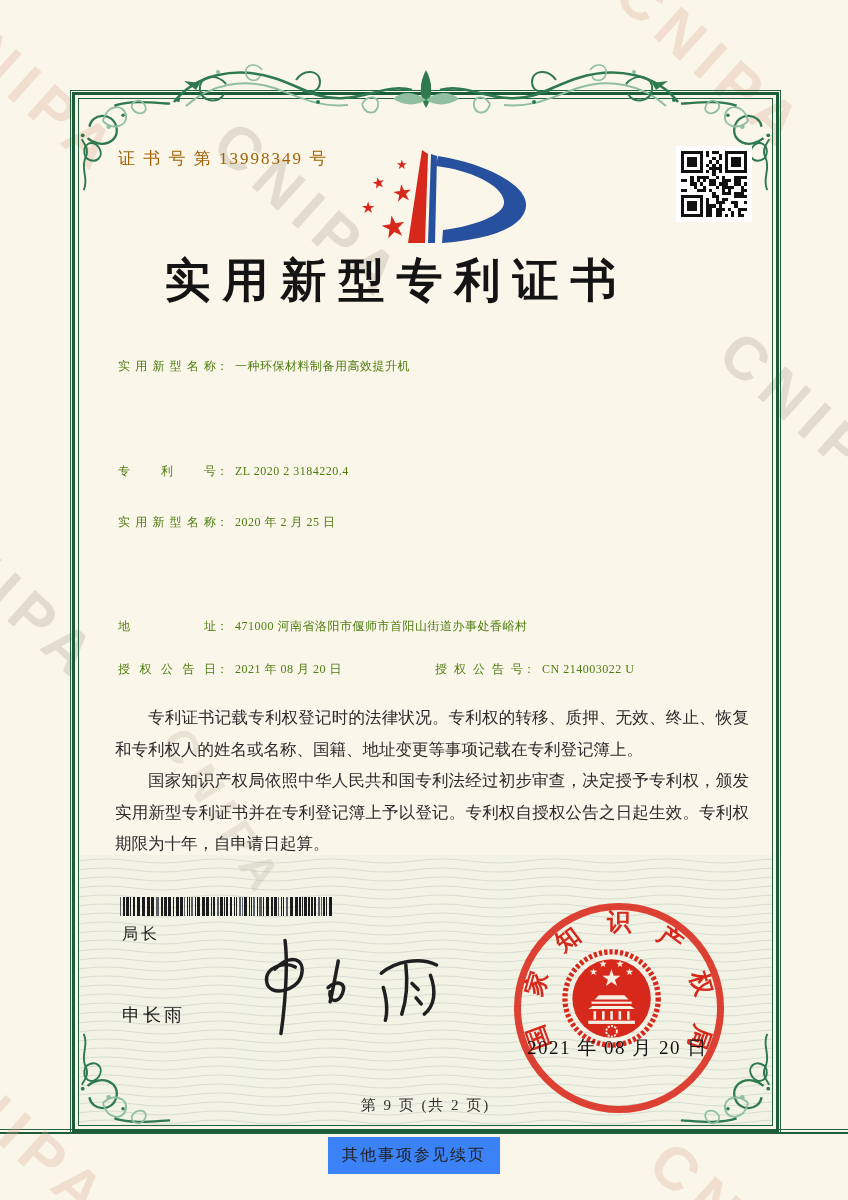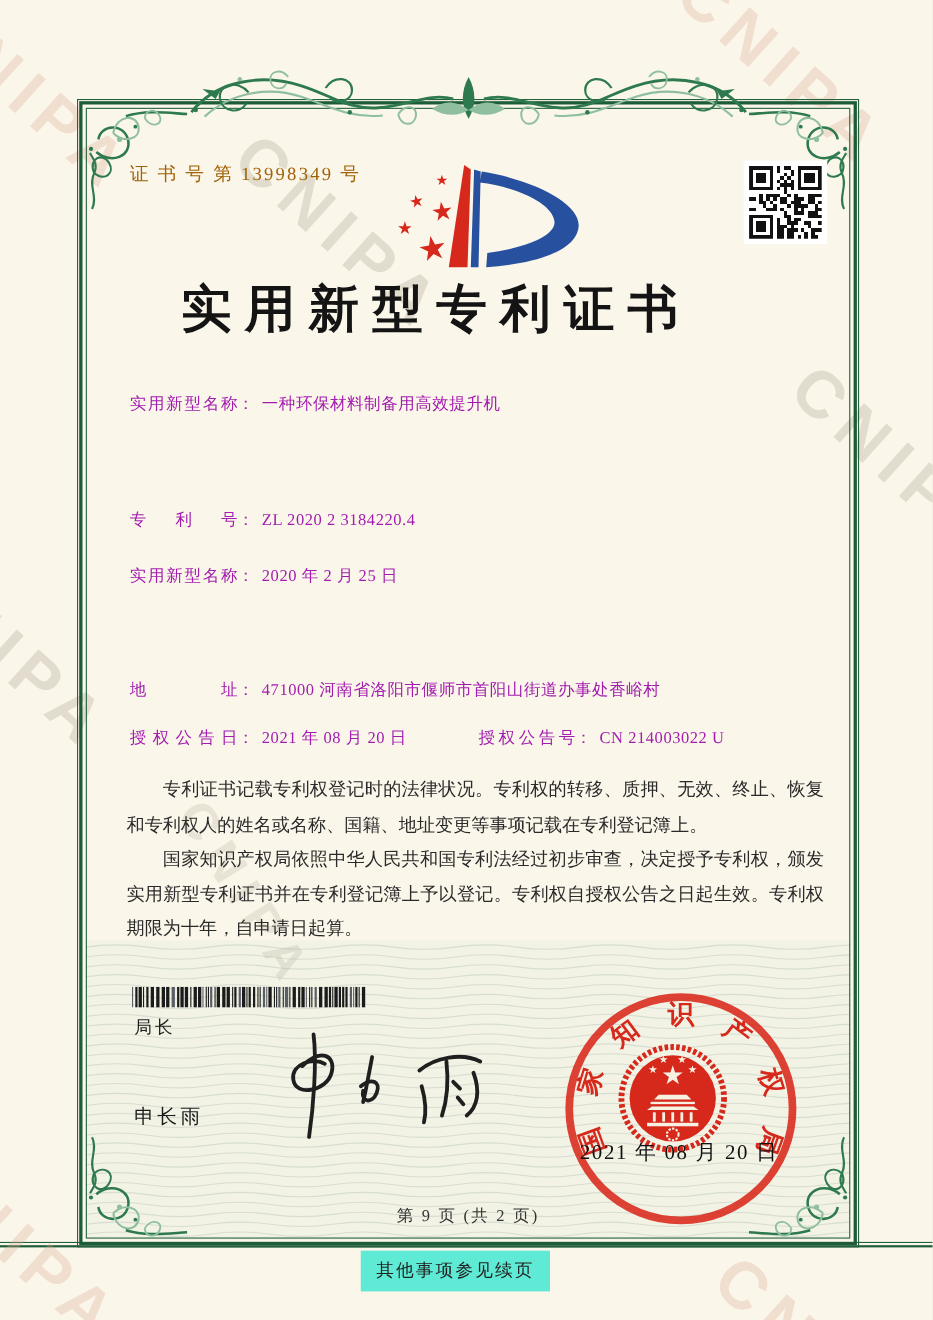--- a/index.html
+++ b/index.html
@@ -47,21 +47,21 @@
                font-family:"DejaVu Sans",sans-serif; }
   .qr-wrap { position:absolute; left:676px; top:146px; width:76px; height:76px;
              background:#ffffff; z-index:3; padding:5px; }
 
   .doc-title { position:absolute; left:70px; top:250px; width:653px; z-index:3;
                text-align:center; font-size:46px; font-weight:bold;
                letter-spacing:12px; color:#141414; }
 
   
   .field-row { position:absolute; left:118px; width:650px; z-index:3;
-               font-size:15px; color:#a21caf; white-space:nowrap; }
+               font-size:12px; color:#4d7c0f; white-space:nowrap; }
   .flabel { display:inline-block; width:98px; text-align:justify; text-align-last:justify; }
   .colon  { display:inline-block; margin-right:7px; }
   .fvalue { letter-spacing:0.5px; }
   .second-pair { position:absolute; left:317px; top:0; }
   .second-pair .flabel { width:88px; }
 
   
   .body-text { position:absolute; left:115px; top:702px; width:634px; z-index:3;
                font-size:16.5px; line-height:31.5px; text-align:justify; color:#2a2a2a; }
   .body-text p { text-indent:2em; }
@@ -76,21 +76,21 @@
           border:7px solid rgba(216,40,26,0.88); border-radius:50%; }
   .seal-char { position:absolute; left:50%; top:50%; z-index:4;
                font-size:24px; font-weight:bold; color:#d7281c; }
   .emblem { position:absolute; left:50%; top:50%; transform:translate(-57%,-57%); }
   .seal-date { position:absolute; left:527px; top:1035px; z-index:5;
                font-size:19px; letter-spacing:1.5px; color:#111; white-space:nowrap; }
 
   .page-footer { position:absolute; left:70px; top:1096px; width:711px; z-index:3;
                  text-align:center; font-size:15px; letter-spacing:2px; color:#333; }
   .cont-note { position:absolute; left:328px; top:1137px; z-index:3;
-               background:#5eead4; padding:8px 14px; font-size:16px;
+               background:#3b82f6; padding:8px 14px; font-size:16px;
                letter-spacing:2px; color:#222; box-shadow:0 0 2px rgba(0,0,0,0.06); }
 </style>
 </head>
 <body>
 
 <div class="page">
 
   <svg width="0" height="0" style="position:absolute">
     <defs>
       <g id="corner-flourish">

